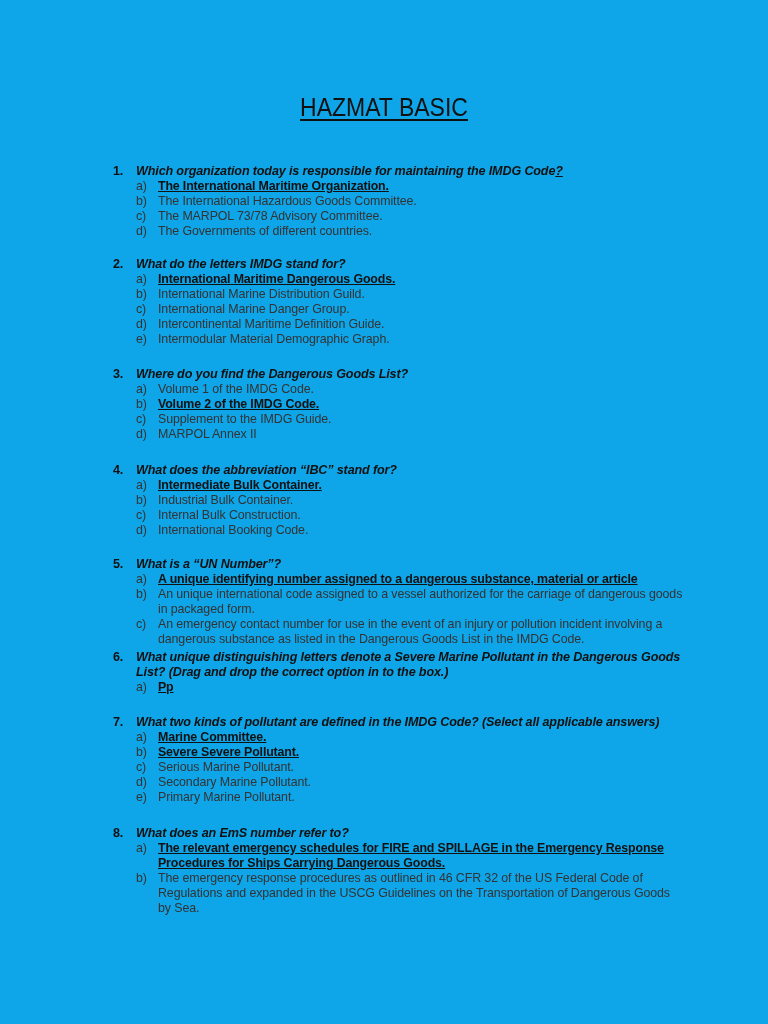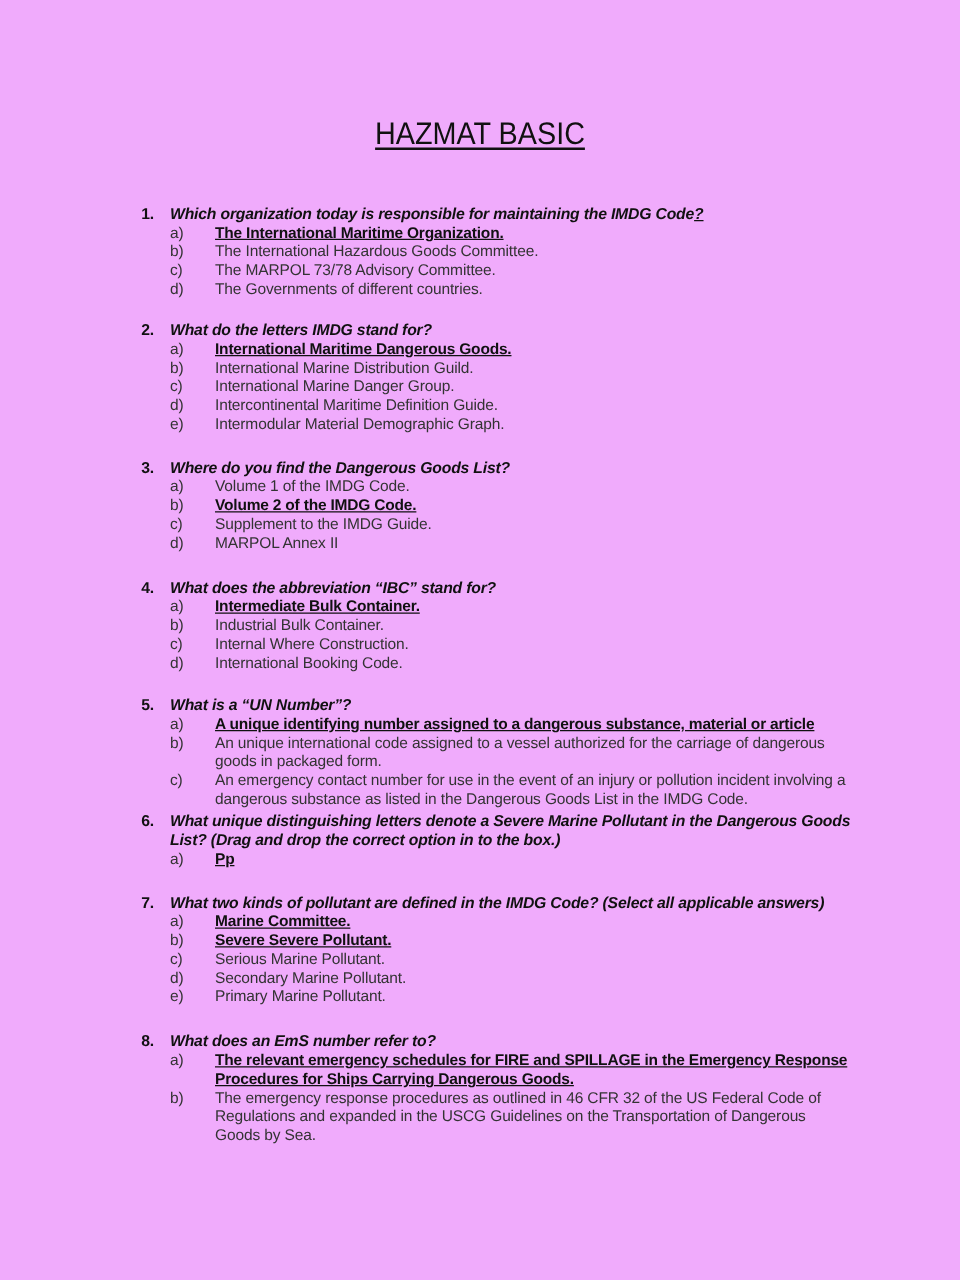--- a/index.html
+++ b/index.html
@@ -14,21 +14,21 @@
       overflow: hidden;
       font-family: "Liberation Sans", sans-serif;
       color: #1a1a1a;
     }
     .page {
       position: absolute;
       left: 0;
       top: 0;
       width: 768px;
       height: 1024px;
-      background: #f0abfc;
+      background: #0ea5e9;
     }
     .title {
       position: absolute;
       left: 0;
       width: 768px;
       top: 92px;
       text-align: center;
       font-size: 25px;
       line-height: 30px;
       font-weight: normal;
@@ -73,21 +73,20 @@
       line-height: 15px;
       color: #333333;
       letter-spacing: -0.1px;
     }
     .opt-letter {
       width: 22px;
       flex: 0 0 22px;
     }
     .opt-text {
       flex: 1;
-      margin-left: 14px;
     }
     .opt.correct .opt-text {
       font-weight: bold;
       text-decoration: underline;
       color: #111111;
       letter-spacing: -0.15px;
     }
   </style>
 </head>
 <body>
@@ -184,21 +183,21 @@
       <div class="opt correct">
         <span class="opt-letter">a)</span>
         <span class="opt-text">Intermediate Bulk Container.</span>
       </div>
       <div class="opt">
         <span class="opt-letter">b)</span>
         <span class="opt-text">Industrial Bulk Container.</span>
       </div>
       <div class="opt">
         <span class="opt-letter">c)</span>
-        <span class="opt-text">Internal Where Construction.</span>
+        <span class="opt-text">Internal Bulk Construction.</span>
       </div>
       <div class="opt">
         <span class="opt-letter">d)</span>
         <span class="opt-text">International Booking Code.</span>
       </div>
     </div>
   </div>
 
   <div class="question" style="top:557px;">
     <div class="q-row">

